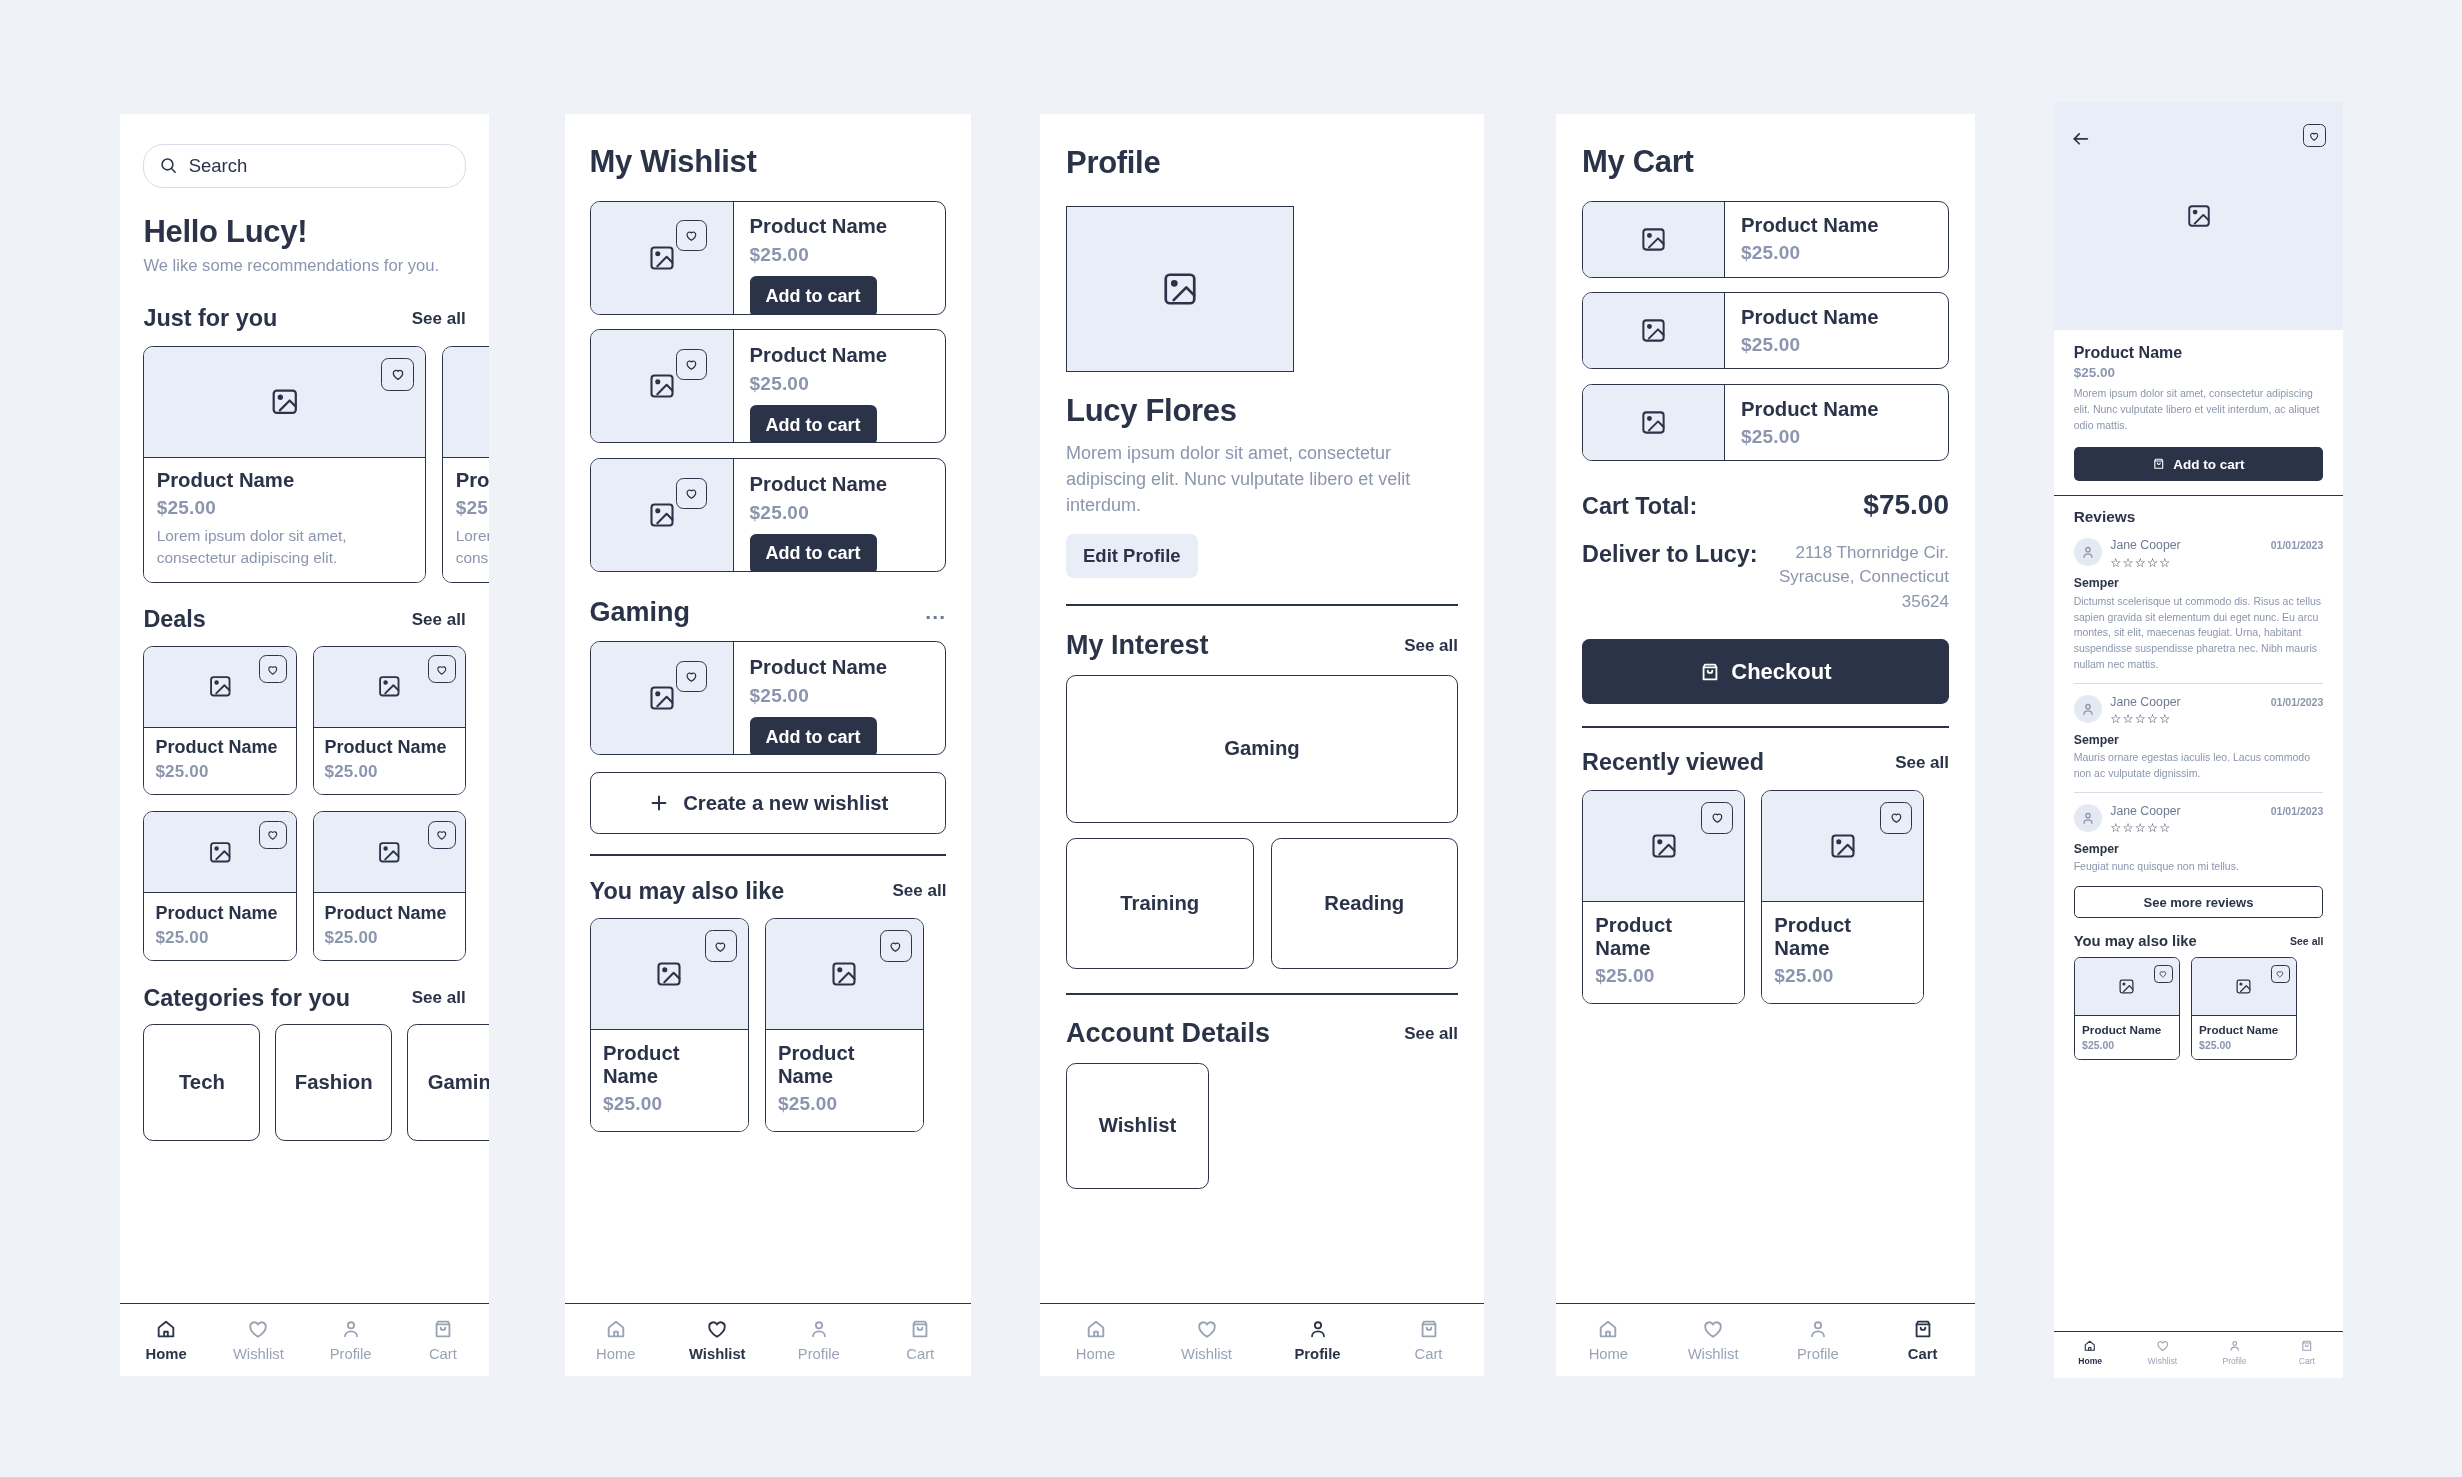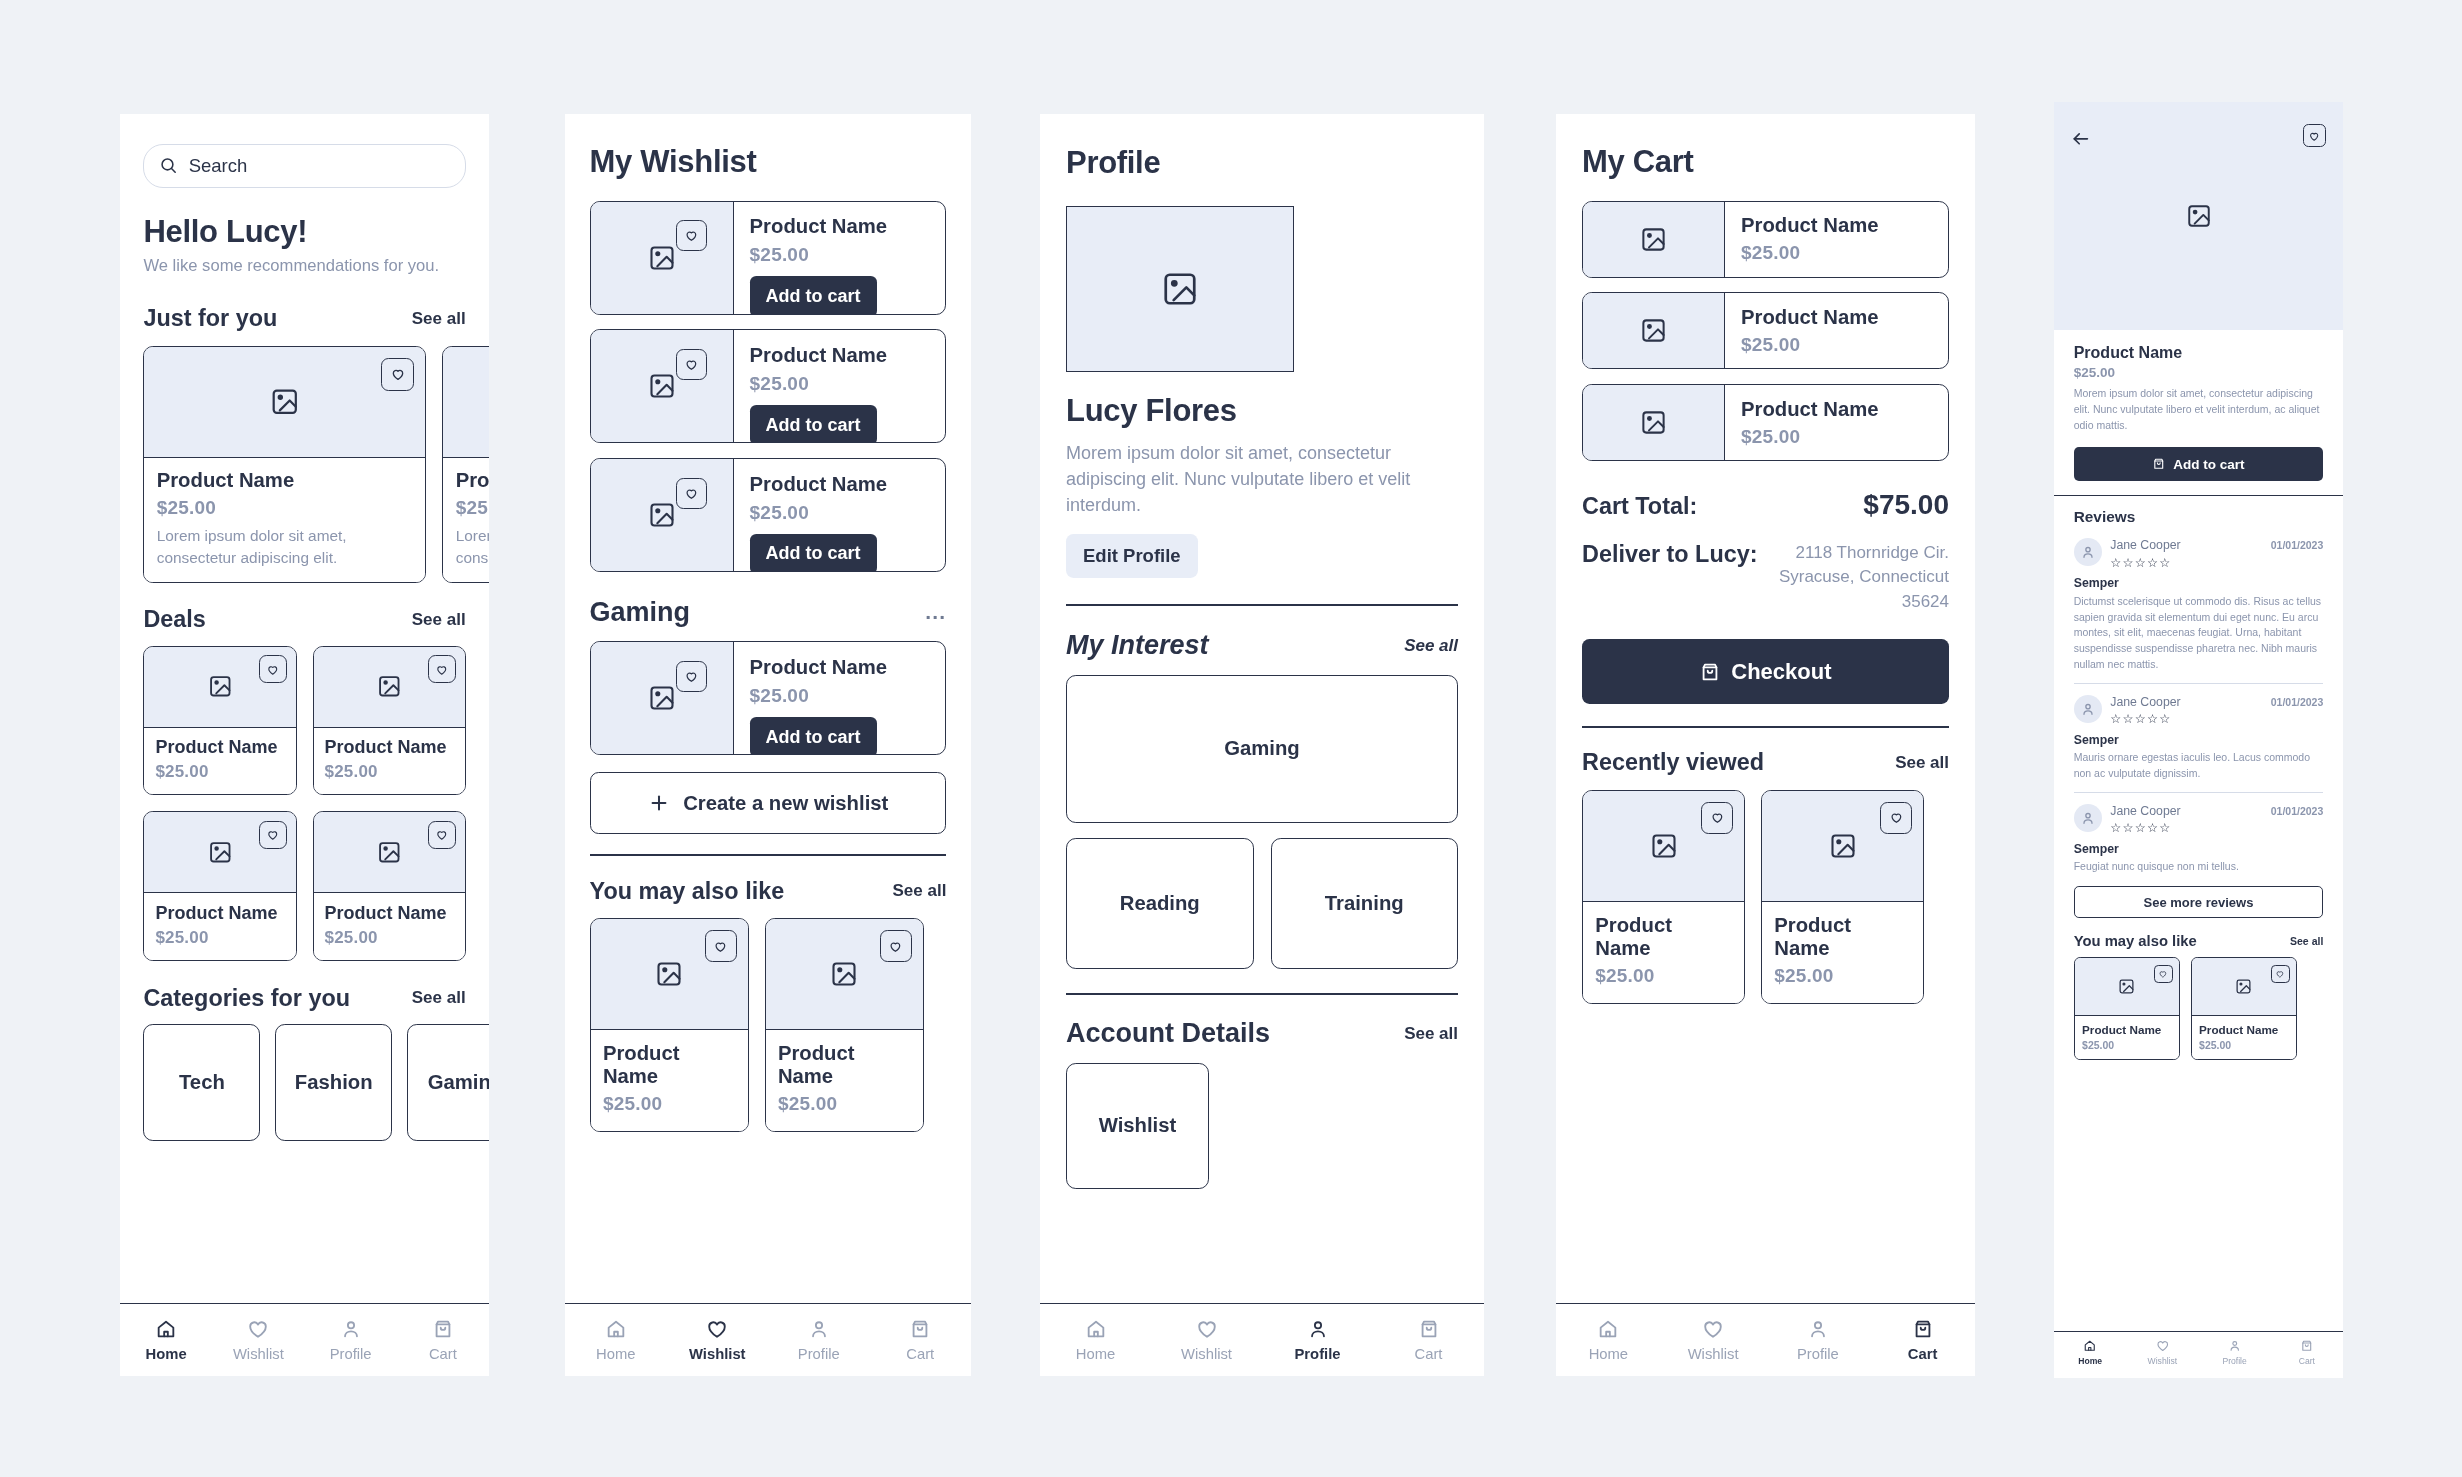--- a/index.html
+++ b/index.html
@@ -575,34 +575,34 @@
           </span>
       </div>
 
       <div class="h1" style="margin-top:21px;">Lucy Flores</div>
       <div class="sub" style="margin-top:11px; font-size:18px; max-width:394px;">Morem ipsum dolor sit amet, consectetur adipiscing elit. Nunc vulputate libero et velit interdum.</div>
 
       <button class="btn-soft" style="margin-top:16px;">Edit Profile</button>
 
       <div class="divider" style="margin-top:26px;"></div>
 
-      <div class="row-between" style="margin-top:24.6px;font-style:italic;">
+      <div class="row-between" style="margin-top:24.6px;">
         <span class="sec-title" style="font-size:27px;">My Interest</span>
         <span class="see-all">See all</span>
       </div>
 
       <div class="tile" style="margin-top:13.5px; width:100%; height:148px;">
         <span>Gaming</span>
       </div>
       <div style="display:flex; gap:17px; margin-top:14.8px;">
         <div class="tile" style="flex:1; height:131px;">
+          <span>Training</span>
+        </div>
+        <div class="tile" style="flex:1; height:131px;">
           <span>Reading</span>
-        </div>
-        <div class="tile" style="flex:1; height:131px;">
-          <span>Training</span>
         </div>
       </div>
 
       <div class="divider" style="margin-top:24.6px;"></div>
 
       <div class="row-between" style="margin-top:23.4px;">
         <span class="sec-title" style="font-size:27px;">Account Details</span>
         <span class="see-all">See all</span>
       </div>
 

